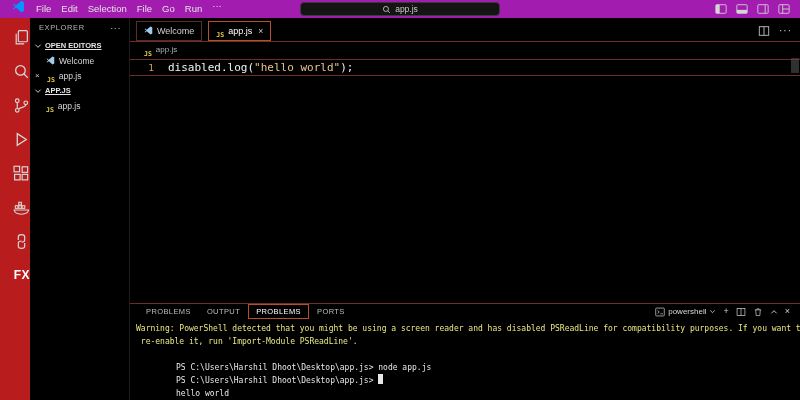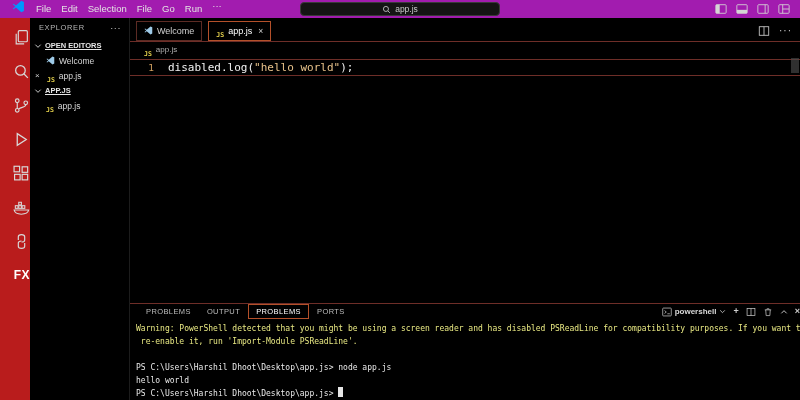--- a/index.html
+++ b/index.html
@@ -55,28 +55,28 @@
   .ln { width:24px; text-align:right; margin-right:14px; font-size:9.5px; color:#d0a060; }
   .code-pre,.code-post { color:#f2f2f2; }
   .code-str { color:#e8c28a; }
   .ed-scroll { position:absolute; right:1px; top:1px; width:8px; height:15px; background:#4a4a4a; opacity:.65; }
 
   
   #panel { height:97px; border-top:1px solid #6e2e28; display:flex; flex-direction:column; overflow:hidden; }
   #panel-tabs { height:19px; display:flex; align-items:center; padding-left:8px; }
   .ptab { padding:2px 7px; font-size:7.5px; letter-spacing:.4px; color:#bdbdbd; border:1px solid transparent; }
   .ptab.active { border-color:#b4502a; color:#fff; }
-  .panel-actions { margin-left:auto; display:flex; align-items:center; gap:7px; color:#cfcfcf;font-weight:bold; }
+  .panel-actions { margin-left:auto; display:flex; align-items:center; gap:7px; padding-right:10px; color:#cfcfcf; }
   .shell-group { display:flex; align-items:center; gap:3px; font-size:8px; color:#d8d8d8; }
   .glyph-btn { font-size:9px; color:#cfcfcf; line-height:1; }
 
   #terminal { flex:1; padding:3px 0 0 6px; font-family:"DejaVu Sans Mono",monospace; font-size:8px; line-height:13px; }
   .t-line { height:13px; white-space:pre; }
   .t-warn { color:#e9e983; }
-  .t-norm { color:#e8e8e8; }
+  .t-norm { color:#e8e8e8;margin-left:40px; }
   .cursor { display:inline-block; width:5px; height:10px; background:#e6e6e6; vertical-align:-1px; }
 </style>
 </head>
 <body>
 
 <div id="titlebar">
   <span class="vs-logo">
     <svg width="13" height="13" viewBox="0 0 16 16">
         <path fill="#0098ff" d="M11.5 1 4.8 6.7 2 4.6l-1 .7 3 2.7-3 2.7 1 .7 2.8-2.1 6.7 5.7 3.2-1.6v-11L11.5 1z"></path>
       </svg>
@@ -299,19 +299,19 @@
           </span>
           <span class="glyph-btn">×</span>
         </div>
       </div>
 
       <div id="terminal">
         <div class="t-line t-warn"><span>Warning: PowerShell detected that you might be using a screen reader and has disabled PSReadLine for compatibility purposes. If you want to</span></div>
         <div class="t-line t-warn"><span> re-enable it, run 'Import-Module PSReadLine'.</span></div>
         <div class="t-line t-norm"><span></span></div>
         <div class="t-line t-norm"><span>PS C:\Users\Harshil Dhoot\Desktop\app.js&gt; node app.js</span></div>
+        <div class="t-line t-norm"><span>PS C:\Users\Harshil Dhoot\Desktop\app.js&gt; </span><span class="cursor"></span></div>
         <div class="t-line t-norm"><span>hello world</span></div>
-        <div class="t-line t-norm"><span>PS C:\Users\Harshil Dhoot\Desktop\app.js&gt; </span><span class="cursor"></span></div>
       </div>
     </div>
 
   </div>
 </div>
 
 </body></html>

